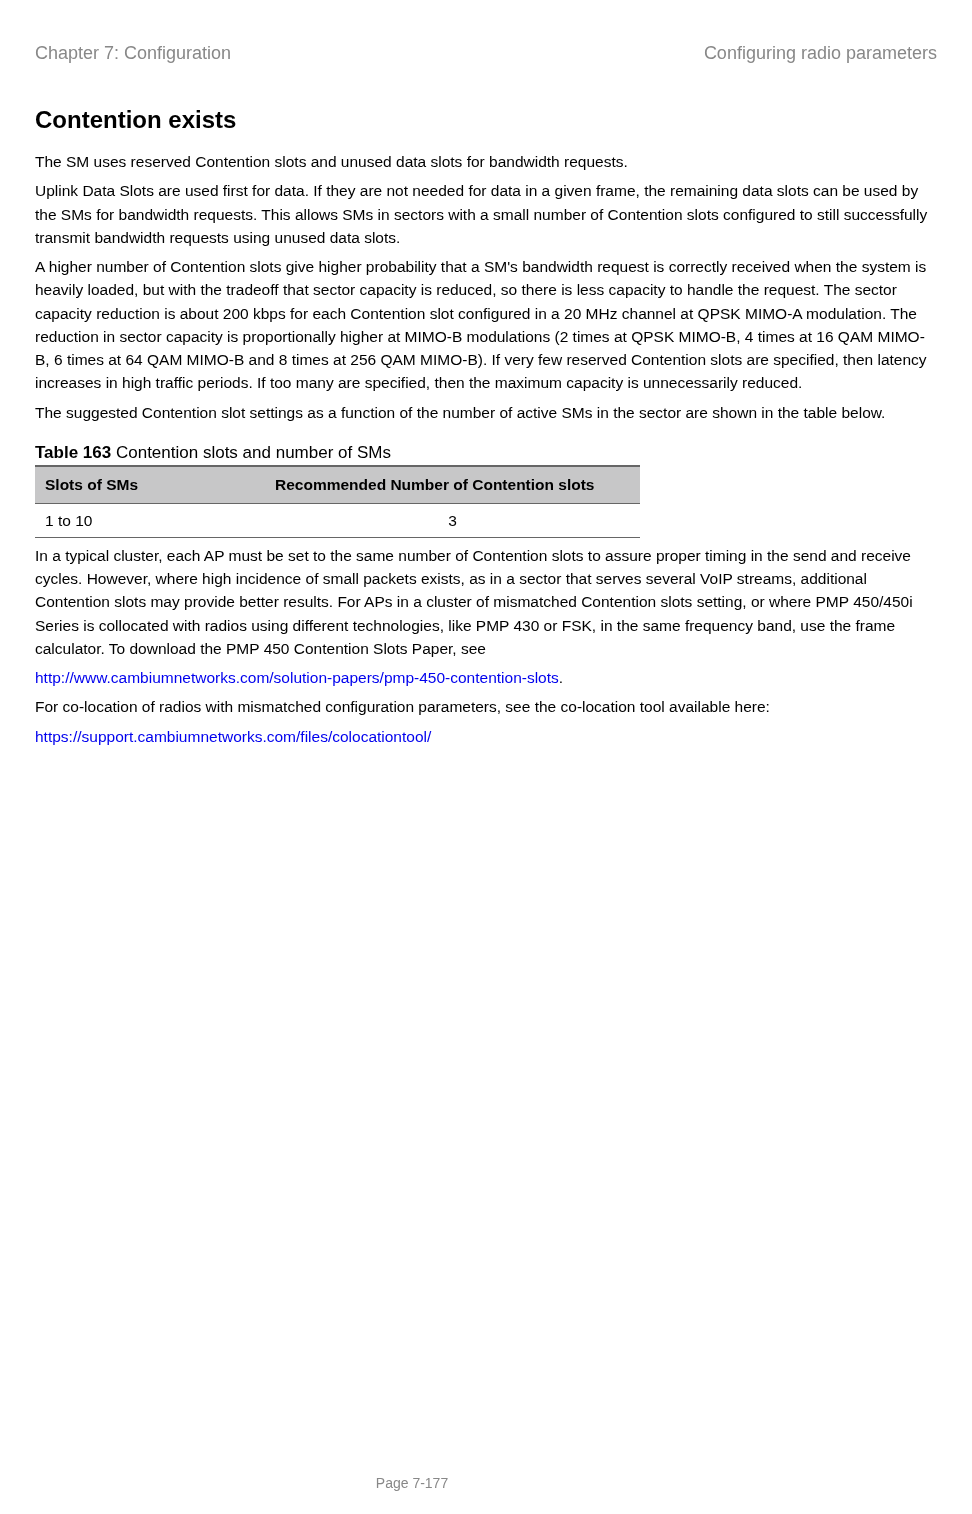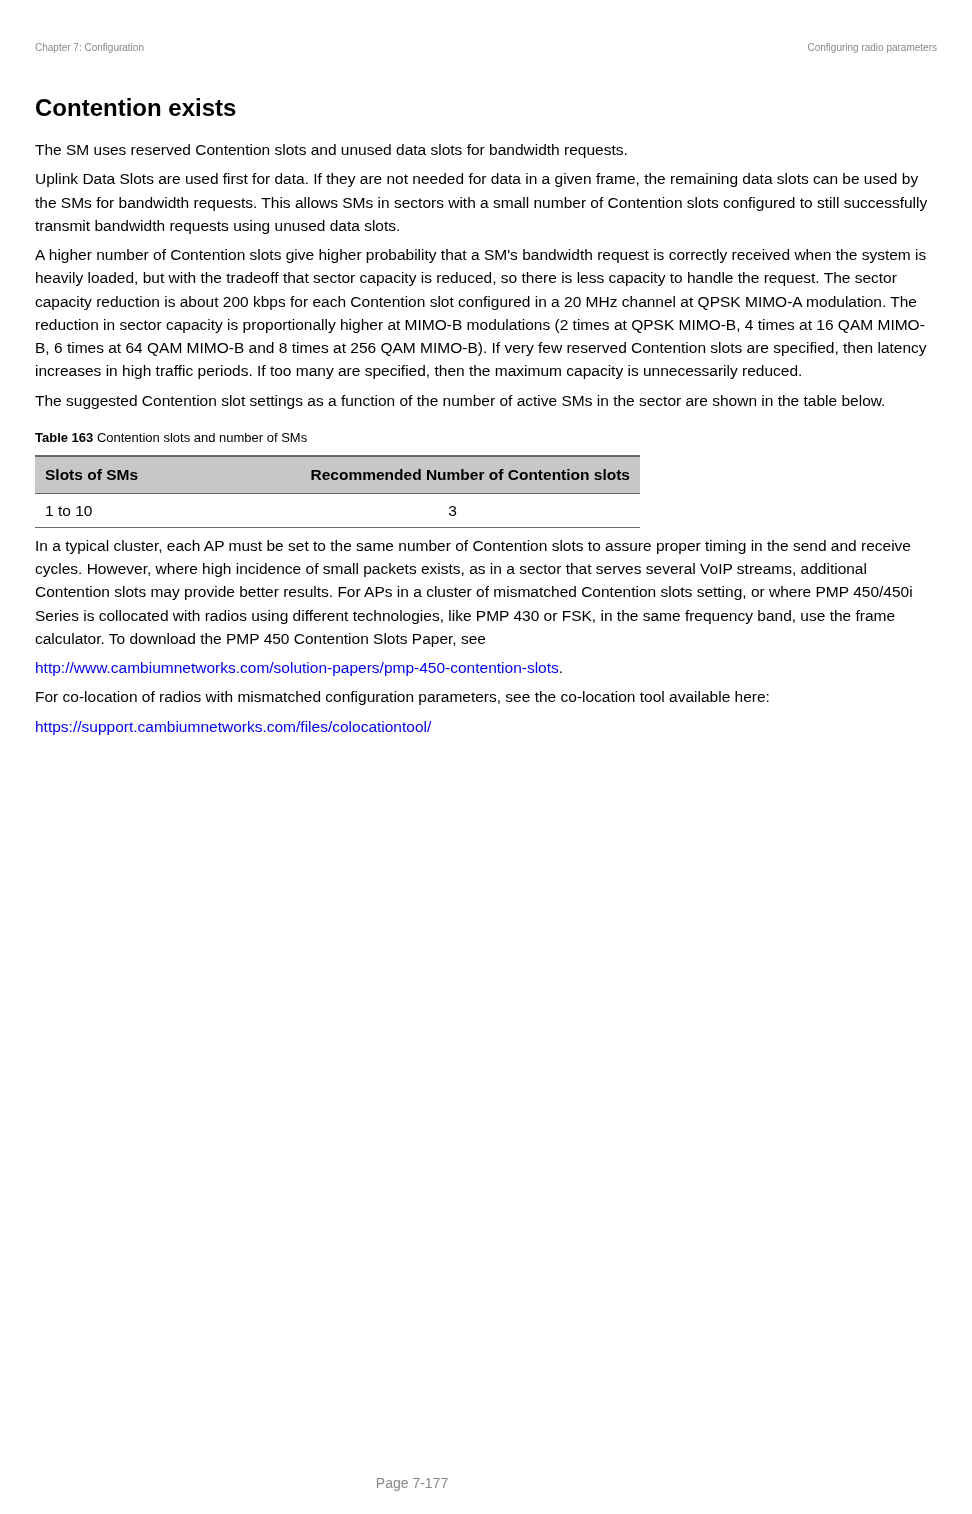--- a/index.html
+++ b/index.html
@@ -10,36 +10,36 @@
       color: #000000;
       font-size: 15.5px;
       line-height: 1.5;
       width: 972px;
       box-sizing: border-box;
     }
     .header {
       display: flex;
       justify-content: space-between;
       color: #888888;
-      font-size: 10px;
+      font-size: 18px;
       margin-bottom: 35px;
     }
     h2.section-title {
       font-size: 24px;
       font-weight: bold;
       margin: 0 0 12px 0;
       color: #000000;
     }
     .para {
       margin: 0 0 6px 0;
     }
     .table-caption {
-      font-size: 13px;
+      font-size: 17px;
       margin-top: 16px;
-      margin-bottom: 8px;
+      margin-bottom: 0;
     }
     .table-caption .bold {
       font-weight: bold;
     }
     table.contention-table {
       border-collapse: collapse;
       width: 605px;
       margin-bottom: 6px;
     }
     table.contention-table th {
@@ -48,21 +48,21 @@
       border-bottom: 1px solid #666666;
       padding: 6px 10px;
       font-weight: bold;
       font-size: 15.5px;
     }
     table.contention-table th.col-sms {
       text-align: left;
       width: 210px;
     }
     table.contention-table th.col-rec {
-      text-align: right;
+      text-align: left;
     }
     table.contention-table td {
       border-bottom: 1px solid #666666;
       padding: 5px 10px;
       font-size: 15.5px;
     }
     table.contention-table td.col-sms {
       text-align: left;
     }
     table.contention-table td.col-rec {

